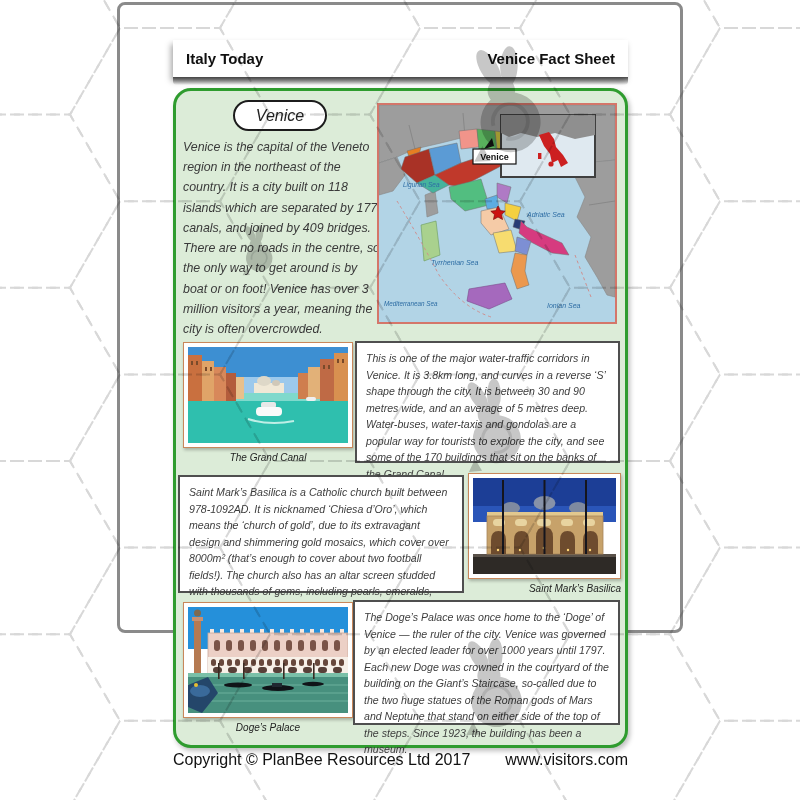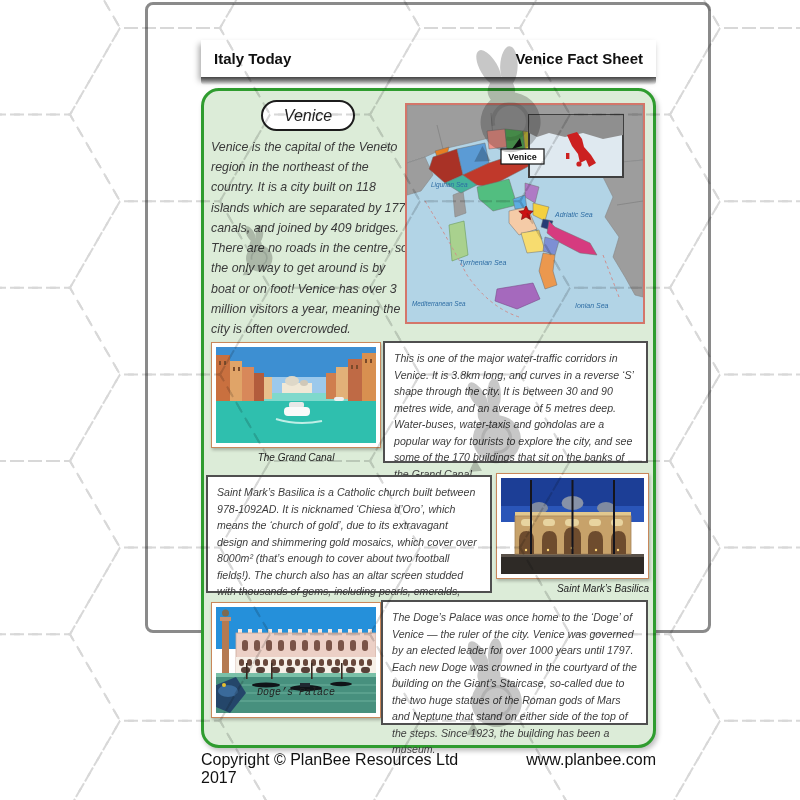--- a/index.html
+++ b/index.html
@@ -1,19 +1,19 @@
 <!DOCTYPE html>
 <html><head>
 <meta charset="utf-8">
 <style>
   html,body{margin:0;padding:0;}
   body{width:800px;height:800px;position:relative;background:#ffffff;overflow:hidden;
        font-family:"Liberation Sans", sans-serif;}
   .card{position:absolute;left:117px;top:2px;width:566px;height:631px;box-sizing:border-box;
-        border:3px solid #8a8a8a;border-radius:8px;background:transparent;margin-left:28px;}
+        border:3px solid #8a8a8a;border-radius:8px;background:transparent;}
   .hdr{position:absolute;left:53px;top:35px;width:455px;height:37px;box-sizing:border-box;
        background:#fff;display:flex;justify-content:space-between;align-items:center;
        padding:0 13px;font-weight:bold;font-size:15px;color:#101010;
        box-shadow:-2px 4px 6px rgba(0,0,0,.35);}
   .hdr-shadow{position:absolute;left:53px;top:72px;width:455px;height:8px;
        background:linear-gradient(to bottom, rgba(50,50,50,.85), rgba(120,120,120,0));
        border-radius:0 0 4px 4px;}
   .panel{position:absolute;left:53px;top:83px;width:455px;height:660px;box-sizing:border-box;
        border:3px solid #2f9c2f;border-radius:18px;background:#dcecd8;
        box-shadow:2px 3px 5px rgba(0,0,0,.25);}
@@ -272,28 +272,28 @@
           <ellipse cx="125" cy="77" rx="11" ry="2.2" fill="#101418"></ellipse>
         <rect x="84" y="76" width="10" height="4" fill="#202830"></rect>
         <rect x="6" y="12" width="7" height="54" fill="#b57a52"></rect>
           <rect x="4" y="10" width="11" height="4" fill="#c89070"></rect>
         <circle cx="9.5" cy="6" r="3.5" fill="#7e6a50"></circle>
         <polygon points="0,78 20,70 30,86 14,106 0,100" fill="#24466a"></polygon>
         <ellipse cx="12" cy="84" rx="10" ry="6" fill="#3a6a9a"></ellipse>
           <circle cx="8" cy="78" r="2" fill="#e8c030"></circle>
       </svg>
     </div>
-    <div class="caption" style="left:7px;top:596px;width:170px;font-family:Liberation Mono, monospace;">Doge’s Palace</div>
+    <div class="caption" style="left:7px;top:631px;width:170px;">Doge’s Palace</div>
     <div class="tbox" style="left:177px;top:509px;width:267px;height:125px;">The Doge’s Palace was once home to the ‘Doge’ of Venice — the ruler of the city. Venice was governed by an elected leader for over 1000 years until 1797. Each new Doge was crowned in the courtyard of the building on the Giant’s Staircase, so-called due to the two huge statues of the Roman gods of Mars and Neptune that stand on either side of the top of the steps. Since 1923, the building has been a museum.</div>
 
   </div>
 
   <div class="footer">
     <span>Copyright © PlanBee Resources Ltd 2017</span>
-    <span>www.planbee.com</span>
+    <span>www.visitors.com</span>
   </div>
 </div>
 
 <svg class="overlay" id="decor" viewBox="0 0 800 800">
   <defs>
     <g id="bee">
       <ellipse cx="-6" cy="-34" rx="7" ry="16" transform="rotate(-18 -6 -34)" fill="#c7c7c7"></ellipse>
       <ellipse cx="10" cy="-32" rx="7" ry="16" transform="rotate(14 10 -32)" fill="#c7c7c7"></ellipse>
       <circle cx="0" cy="-14" r="11" fill="#c7c7c7"></circle>
       <circle cx="2" cy="12" r="24" fill="#c7c7c7"></circle>

